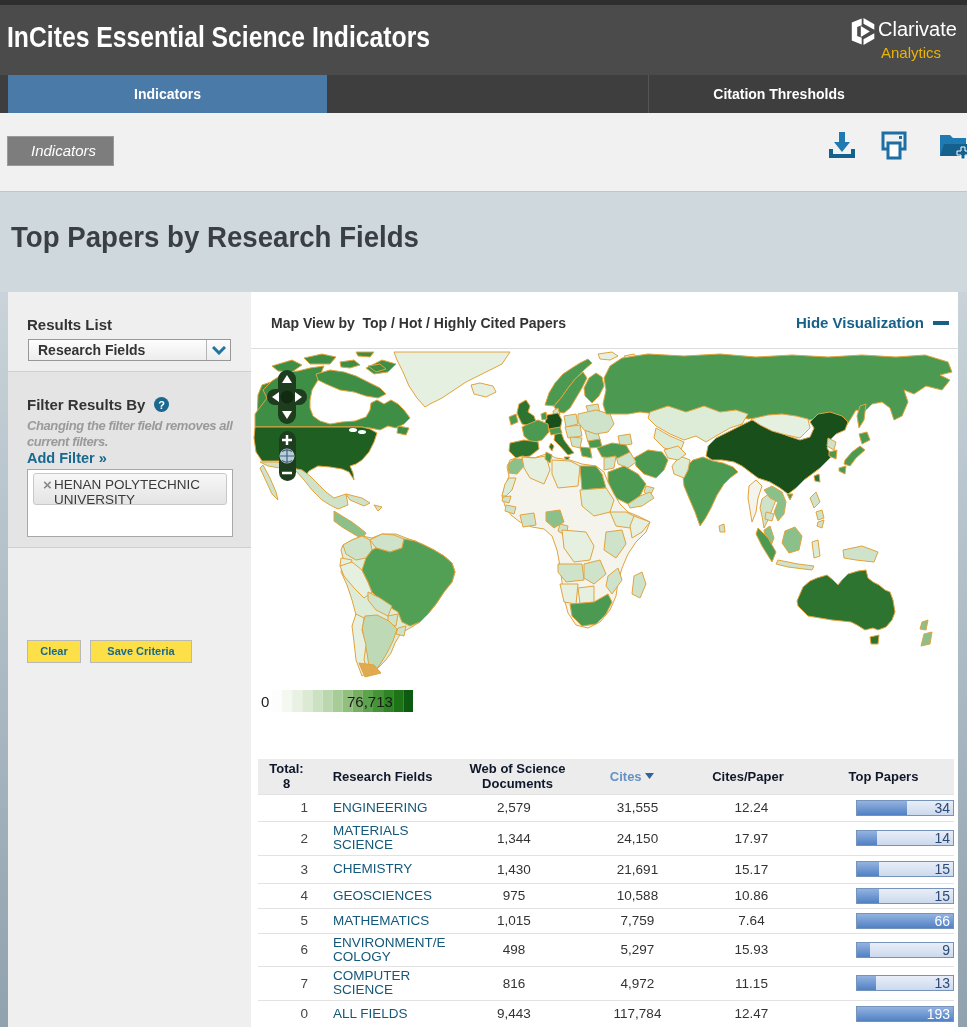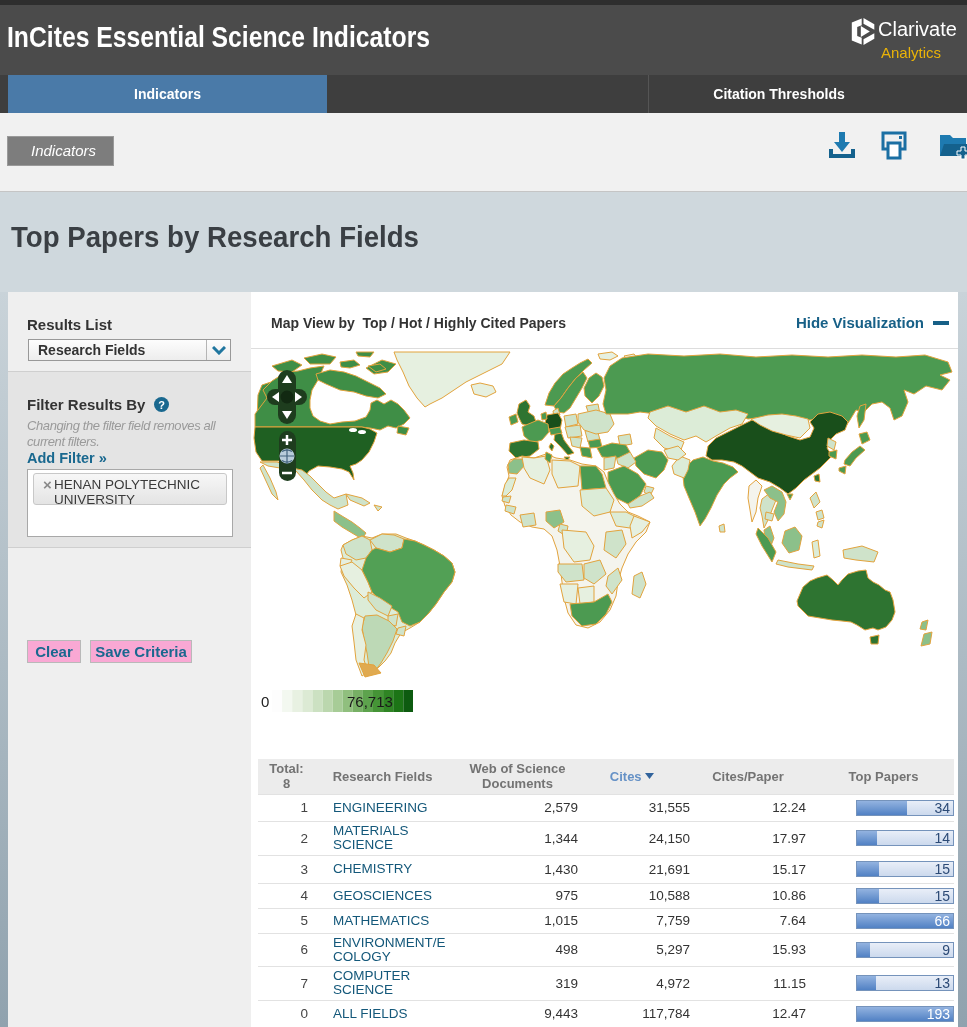--- a/index.html
+++ b/index.html
@@ -24,36 +24,36 @@
 #sb2{position:absolute;left:0;top:79px;width:243px;height:177px}
 #sb3{position:absolute;left:0;top:256px;width:243px;height:69px;border-top:0}
 #sb4{position:absolute;left:0;top:325px;width:243px;height:410px}
 .sblabel{font-size:15px;font-weight:bold;color:#333}
 .seldd{position:absolute;left:20px;width:203px;height:22px;background:linear-gradient(#fdfdfd,#ededed);border:1px solid #989898;font-size:14px;font-weight:bold;color:#333;line-height:20px;padding-left:9px}
 .ddarrow{position:absolute;right:0;top:0;width:24px;height:20px;border-left:1px solid #b5b5b5}
 .ddarrow svg{display:block;margin:6px auto 0}
 #filterbox{position:absolute;left:19px;top:97px;width:206px;height:68px;background:#fff;border:1px solid #a8a8a8}
 #ftag{position:absolute;left:5px;top:3px;width:194px;height:32px;background:linear-gradient(#f7f7f7,#e4e4e4);border:1px solid #c8c8c8;border-radius:3px;font-size:13.5px;color:#3a3a3a;line-height:15px;padding:3px 0 0 20px}
 #ftag .x{position:absolute;left:9px;top:3px;color:#8a8a8a;font-weight:bold;font-size:15px}
-.btn{position:absolute;height:23px;background:#f9a8d4;border:1px solid #b9b9b9;color:#19688f;font-weight:bold;font-size:15px;text-align:center;line-height:21px}
+.btn{position:absolute;height:23px;background:#fde047;border:1px solid #b9b9b9;color:#19688f;font-weight:bold;font-size:11px;text-align:center;line-height:21px}
 #main{position:absolute;left:251px;top:0;width:707px;height:735px;background:#fff}
 #maphdr{position:absolute;left:0;top:0;width:707px;height:57px;border-bottom:1px solid #ddd}
 #maphdr .t{position:absolute;left:20px;top:23px;font-size:14px;font-weight:bold;color:#333}
 #hideviz{position:absolute;right:34px;top:22px;font-size:15px;font-weight:bold;color:#176087}
 #minus{position:absolute;right:9px;top:29px;width:16px;height:4px;background:#176087}
 #mapwrap{position:absolute;left:0;top:58px;width:707px;height:373px}
 #repbar{position:absolute;left:0;top:431px;width:707px;height:36px;border-top:1px solid #ddd}
 #repbar .t{position:absolute;left:25px;top:9px;font-size:14px;font-weight:bold;color:#333}
 #repbar .c{position:absolute;right:14px;top:9px;font-size:15px;font-weight:bold;color:#176087}
 #tblwrap{position:absolute;left:7px;top:467px;width:696px}
 table{border-collapse:collapse;width:696px;table-layout:fixed}
-th{background:#ececec;font-size:13px;font-weight:bold;color:#737373;vertical-align:middle;height:35px;line-height:15px}
+th{background:#ececec;font-size:13px;font-weight:bold;color:#0f172a;vertical-align:middle;height:35px;line-height:15px}
 td{font-size:13.5px;color:#333;vertical-align:middle}
 tr.sep td,tr.sep th{border-top:1px solid #e2e2e2}
-.cR{text-align:right;padding-right:7px}
+.cR{text-align:center;padding-right:7px}
 .fld{color:#14587a;font-weight:normal;font-size:13.5px;line-height:14px;padding-left:18px}
 .rank{color:#444;text-align:right;padding-right:7px}
 .barcell{padding-left:43px}
 .bar{position:relative;width:98px;height:16px;border:1px solid #7593bb;background:linear-gradient(#e9eef8,#ccd9ed)}
 .bar .fill{position:absolute;left:0;top:0;bottom:0;background:linear-gradient(#93b3e0,#5181c4)}
 .bar .num{position:absolute;right:3px;top:0;height:14px;line-height:15px;font-size:14px;color:#2c4a76}
 .bar .numw{color:#fff}
 #cites-h{color:#6591c6;padding-right:18px}
 </style>
 </head>
@@ -122,21 +122,21 @@
           </div>
       </div>
     </div>
     <div id="sb2" class="sbsec2">
       <div class="sblabel" style="position:absolute;left:19px;top:24px">Filter Results By
         <svg width="15" height="15" viewBox="0 0 15 15" style="vertical-align:-2px;margin-left:4px">
             <circle cx="7.5" cy="7.5" r="7.5" fill="#19688f"></circle>
             <text x="7.5" y="11.5" text-anchor="middle" fill="#fff" font-size="11" font-weight="bold" font-family="Liberation Sans">?</text>
           </svg>
       </div>
-      <div style="position:absolute;left:19px;top:46px;width:224px;font-size:13px;font-style:italic;font-weight:normal;color:#9a9a9a;line-height:15.5px;letter-spacing:-0.4px">Changing the filter field removes all current filters.</div>
+      <div style="position:absolute;left:19px;top:46px;width:224px;font-size:13px;font-style:italic;font-weight:bold;color:#9a9a9a;line-height:15.5px;letter-spacing:-0.4px">Changing the filter field removes all current filters.</div>
       <div style="position:absolute;left:19px;top:78px;font-size:14.5px;font-weight:bold;color:#19688f">Add Filter »</div>
       <div id="filterbox">
         <div id="ftag"><span class="x">×</span>HENAN POLYTECHNIC UNIVERSITY</div>
       </div>
     </div>
     <div id="sb4">
       <div class="btn" style="left:19px;top:23px;width:54px">Clear</div>
       <div class="btn" style="left:82px;top:23px;width:102px">Save Criteria</div>
     </div>
   </div>
@@ -425,21 +425,21 @@
         <td class="barcell">
                 <div class="bar">
                   <div class="fill" style="width:14%"></div>
                   <div class="num">9</div>
                 </div>
               </td>
       </tr>
       <tr class="sep" style="height:34px">
         <td class="rank">7</td>
               <td class="fld">COMPUTER<br>SCIENCE</td>
-              <td class="cR">319</td>
+              <td class="cR">816</td>
               <td class="cR">4,972</td>
               <td class="cR">11.15</td>
         <td class="barcell">
                 <div class="bar">
                   <div class="fill" style="width:20%"></div>
                   <div class="num">13</div>
                 </div>
               </td>
       </tr>
       <tr class="sep" style="height:27px">

